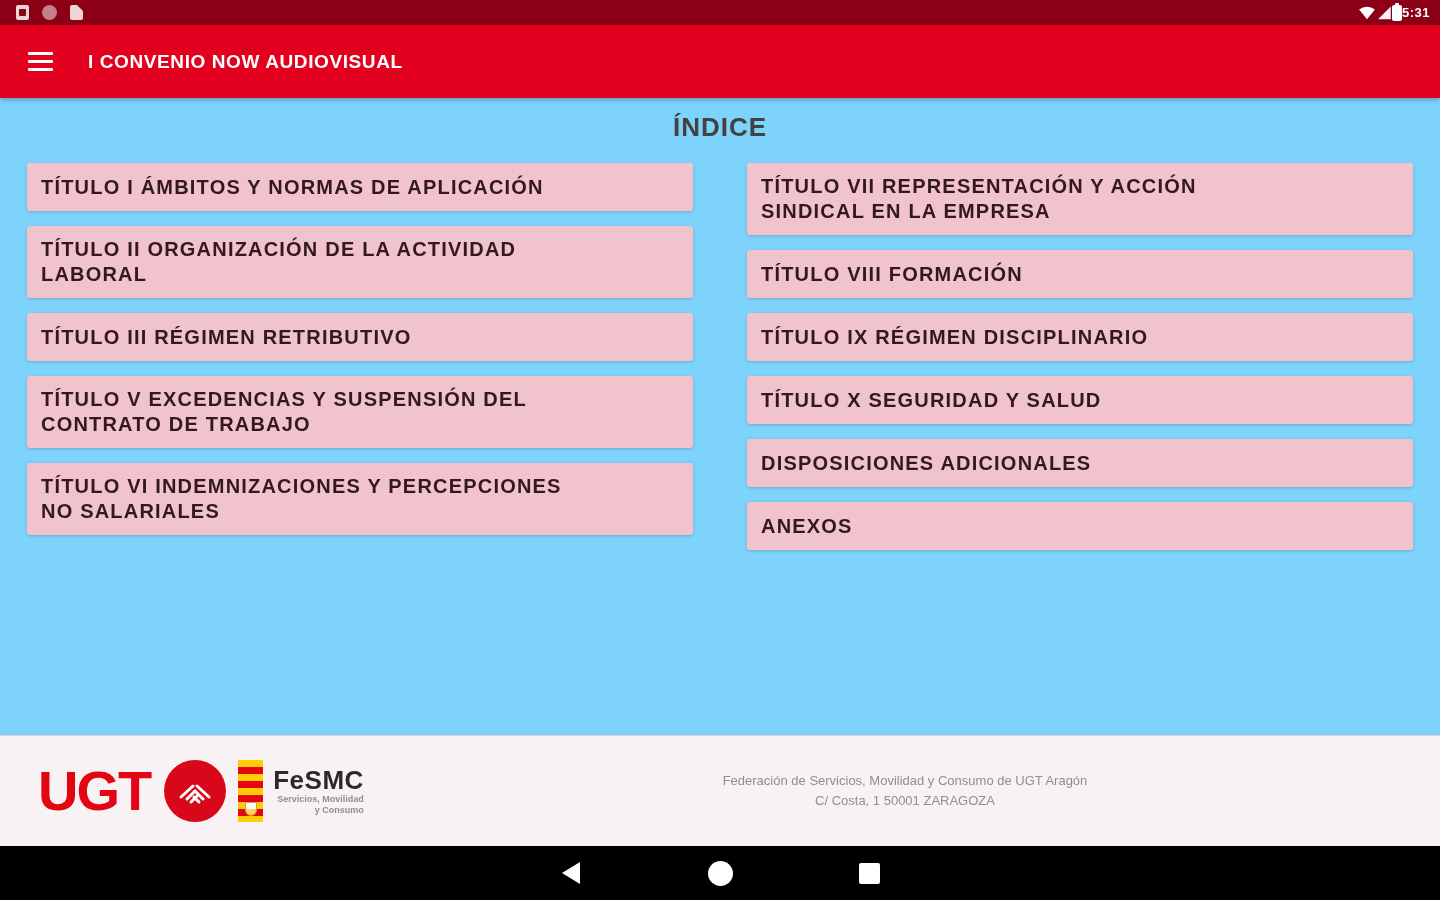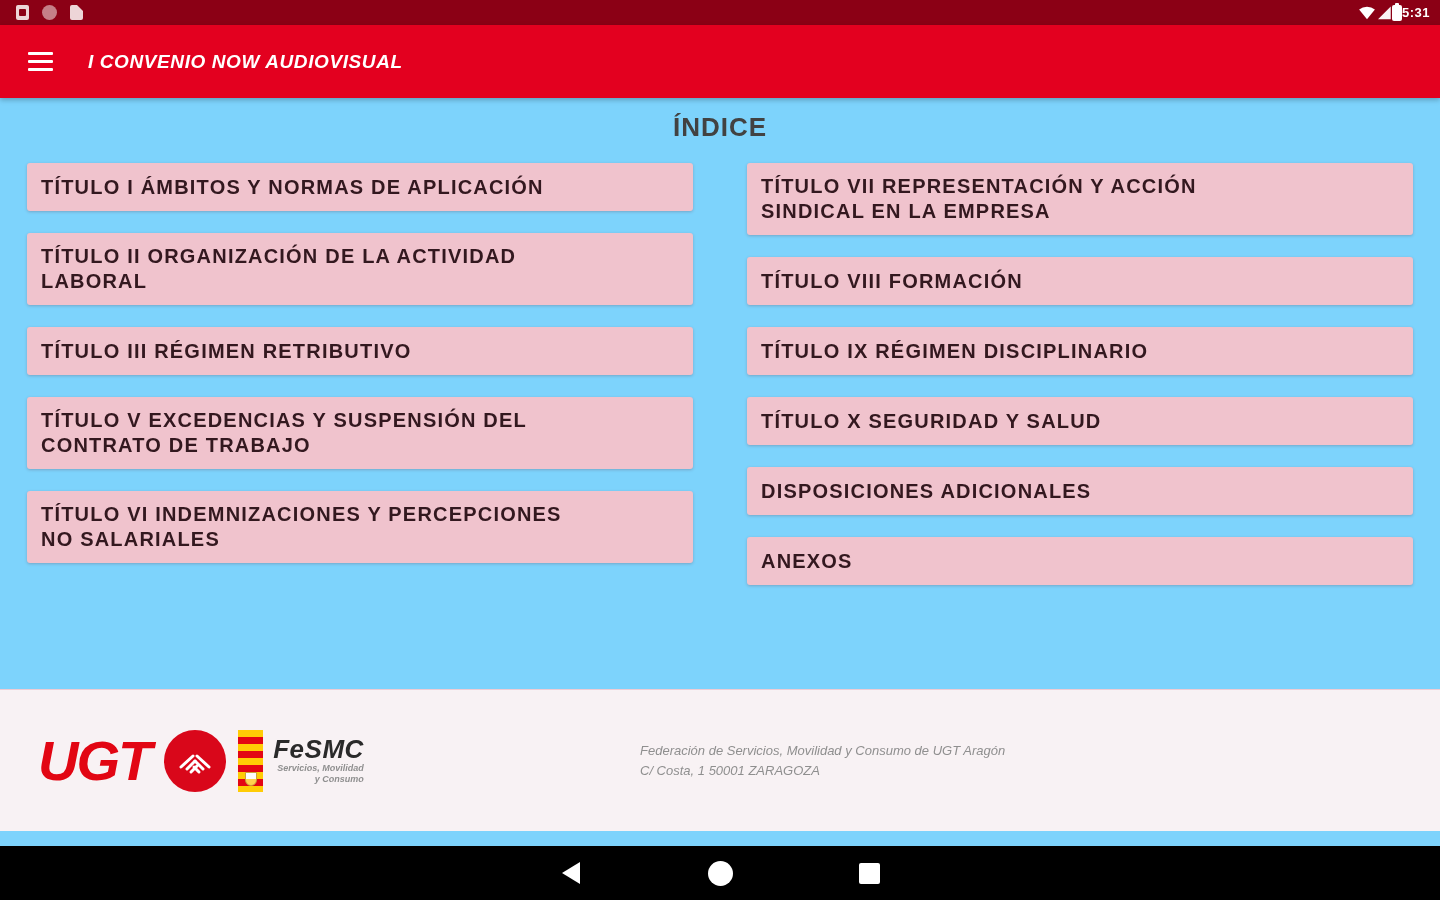--- a/index.html
+++ b/index.html
@@ -18,45 +18,45 @@
   .sb-time { color:#fff; font-size:13px; font-weight:bold; letter-spacing:.5px; }
   .wifi-icon svg, .cell-icon svg { display:block; }
   .batt-icon { width:10px; height:16px; background:#fff; border-radius:2px; position:relative; }
   .batt-icon::before { content:""; position:absolute; top:-2px; left:3px; width:4px; height:2px; background:#fff; border-radius:1px 1px 0 0; }
 
   
   .app-bar { height:73px; background:#e3001f; display:flex; align-items:center; flex:0 0 auto;
              box-shadow:0 2px 5px rgba(0,0,0,.25); position:relative; z-index:2; }
   .menu-btn { margin-left:28px; width:25px; height:19px; display:flex; flex-direction:column; justify-content:space-between; background:none; border:none; cursor:pointer; }
   .menu-btn span { display:block; height:3px; background:#fff; border-radius:1px; }
-  .app-title { color:#fff; font-size:19px; font-weight:bold; letter-spacing:.6px; margin-left:35px;font-style:italic; }
+  .app-title { color:#fff; font-size:19px; font-weight:bold; letter-spacing:.6px; margin-left:35px; }
 
   
   .content { flex:1 1 auto; position:relative; background:#7dd3fc; }
   .page-heading { text-align:center; padding-top:14px; font-size:26px; font-weight:bold; color:#424242; letter-spacing:1px; }
   .index-grid { display:flex; gap:54px; padding:0 27px; margin-top:20px; }
-  .index-col { flex:1 1 0; display:flex; flex-direction:column; gap:22px; }
+  .index-col { flex:1 1 0; display:flex; flex-direction:column; gap:15px; }
   .idx-btn { display:flex; align-items:center; text-align:left; background:#f0c3cd; border:none; border-radius:3px;
              box-shadow:0 1px 3px rgba(90,40,50,.25); padding:11px 30px 11px 14px; cursor:pointer;
              font-family:"Liberation Sans", sans-serif; font-size:20px; font-weight:bold; color:#33181f;
              letter-spacing:1.2px; line-height:25px; white-space:pre-line; min-height:48px; }
 
   
-  .footer { position:absolute; left:0; bottom:15px; width:100%; height:142px; background:#f8f2f4; border-top:1px solid #efccd4;font-style:italic; }
+  .footer { position:absolute; left:0; bottom:0; width:100%; height:111px; background:#f8f2f4; border-top:1px solid #efccd4; }
   .logo-row { position:absolute; left:38px; top:50%; transform:translateY(-50%); display:flex; align-items:center; }
   .ugt-word { color:#e20613; font-size:56px; font-weight:800; letter-spacing:-2px; line-height:56px; }
   .ugt-circle { width:62px; height:62px; border-radius:50%; background:#d9071a; margin-left:14px; display:flex; align-items:center; justify-content:center; }
   .flag { width:25px; height:62px; margin-left:12px; position:relative;
           background:repeating-linear-gradient(180deg,#ffcc05 0 7px,#e30613 7px 14px); }
   .flag .shield { position:absolute; left:50%; bottom:6px; transform:translateX(-50%); width:12px; height:14px;
                   background:linear-gradient(180deg,#fdfdfd 0 50%,#ffd34d 50% 100%); border:1px solid #c9a43a; border-radius:0 0 6px 6px; }
   .fesmc { margin-left:10px; display:flex; flex-direction:column;text-align:right; }
   .fesmc-title { font-size:26px; font-weight:bold; color:#2a2a2a; line-height:27px; letter-spacing:.5px; }
   .fesmc-sub { font-size:9px; color:#8f8f8f; font-weight:bold; line-height:11px; }
-  .contact { position:absolute; left:640px; width:530px; top:50%; transform:translateY(-50%); 
+  .contact { position:absolute; left:640px; width:530px; top:50%; transform:translateY(-50%); text-align:center;
              color:#8f8f8f; font-size:13px; line-height:20px; }
 
   
   .nav-bar { height:54px; background:#000; flex:0 0 auto; display:flex; align-items:center; justify-content:center; gap:119px; }
   .nav-btn { background:none; border:none; cursor:pointer; display:flex; align-items:center; justify-content:center; width:30px; height:30px; }
   .back-shape { width:0; height:0; border-top:11px solid transparent; border-bottom:11px solid transparent; border-right:18px solid #fff; }
   .home-shape { width:25px; height:25px; background:#fff; border-radius:50%; }
   .recents-shape { width:21px; height:21px; background:#fff; border-radius:2px; }
 </style>
 </head>

